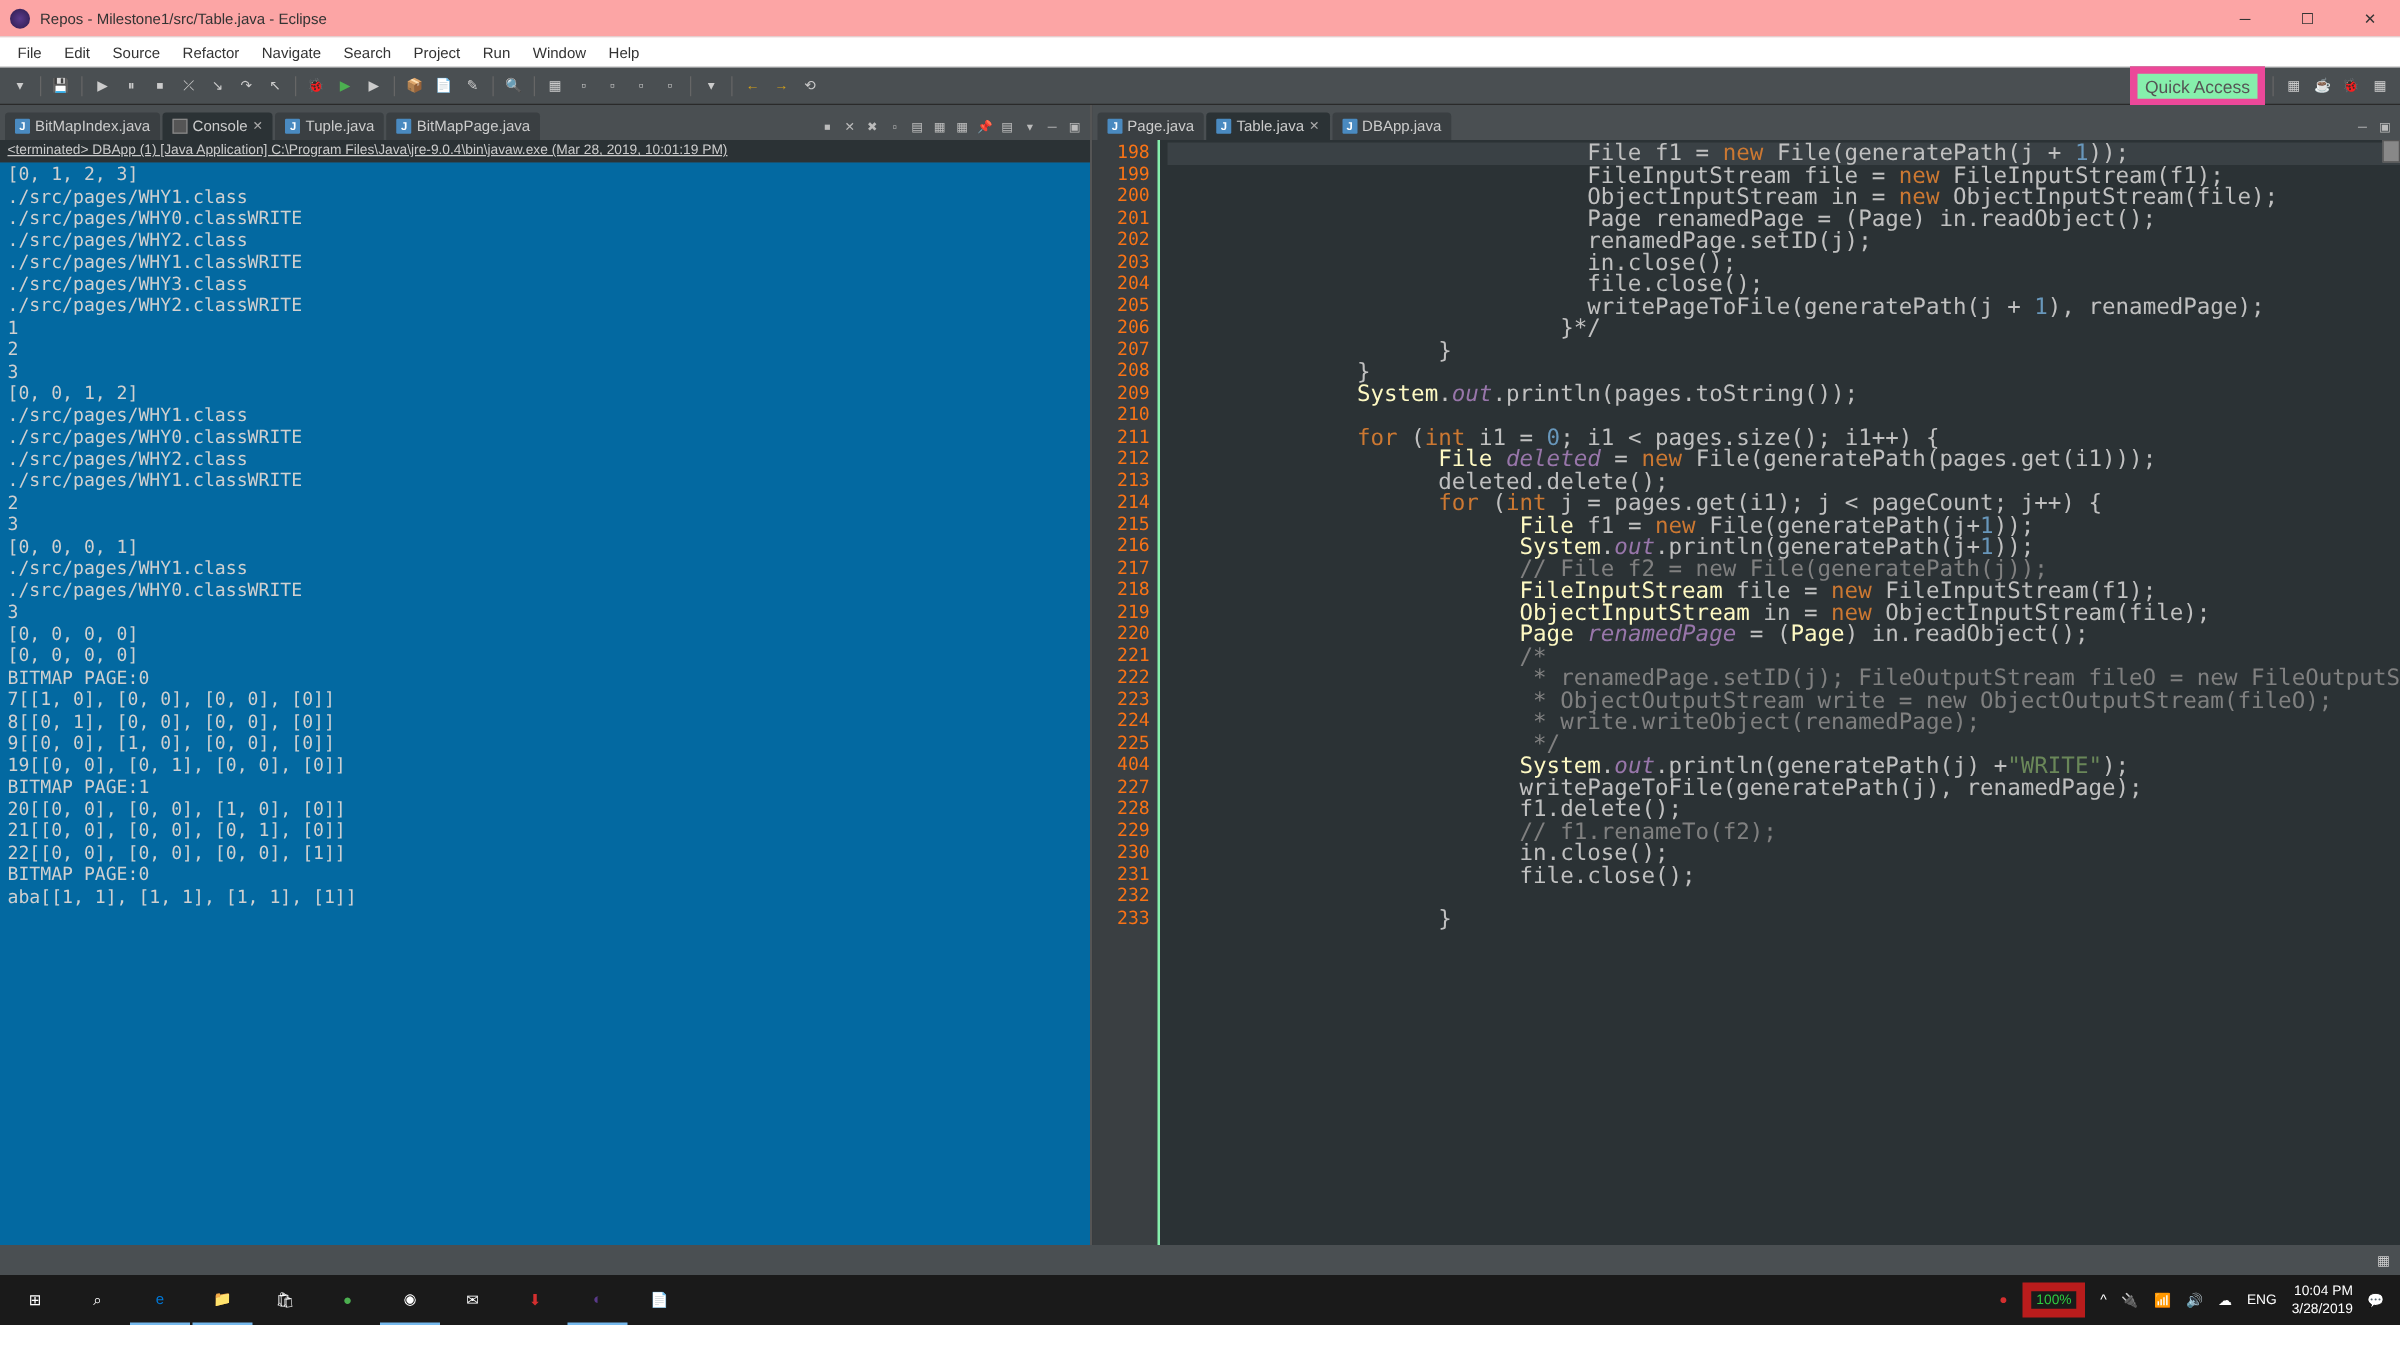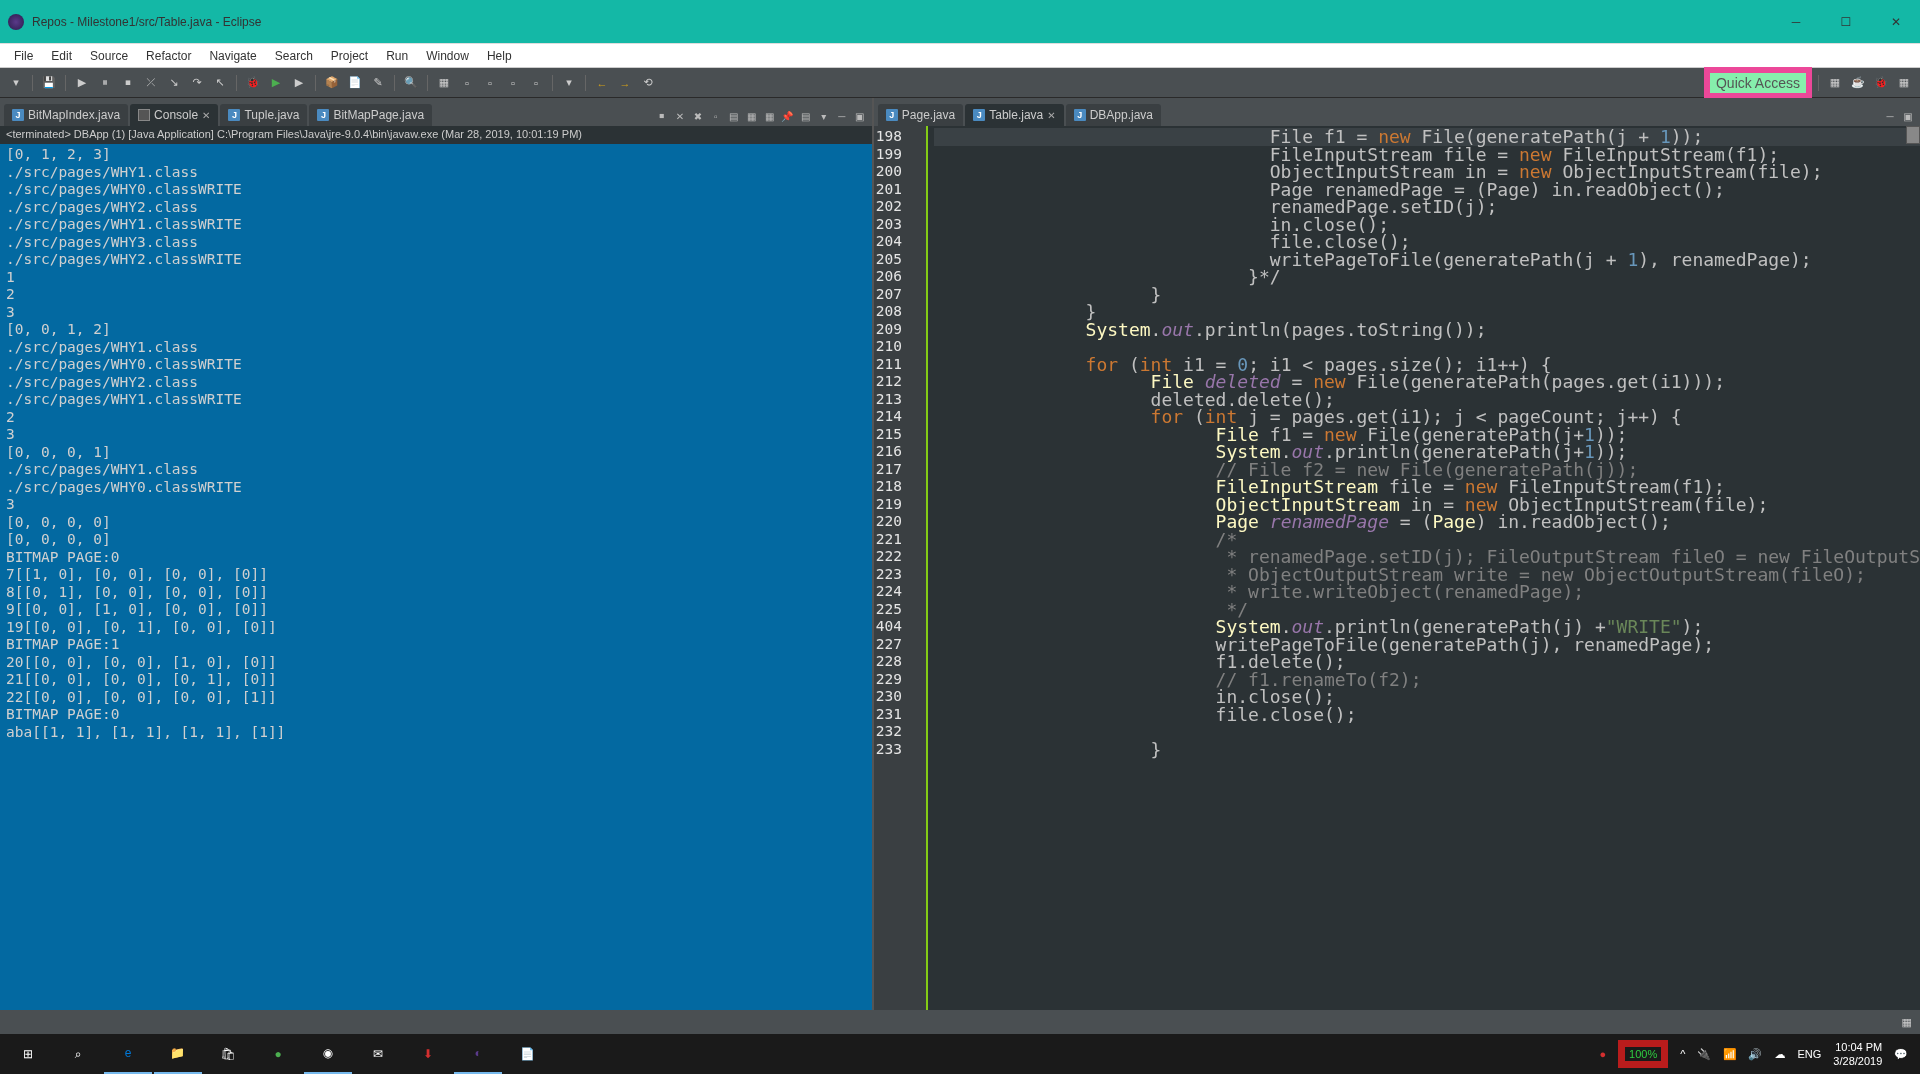--- a/index.html
+++ b/index.html
@@ -1,17 +1,17 @@
 <!DOCTYPE html>
 <html><head>
 <meta charset="utf-8">
 <style>
 * { margin: 0; padding: 0; box-sizing: border-box; }
 body { font-family: "Segoe UI", Tahoma, sans-serif; font-size: 12px; background: #fff; overflow: hidden; width: 1920px; height: 1080px; }
-.titlebar { height: 44px; background: #14b8a6; display: flex; align-items: center; padding: 0 8px; border-bottom: 1px solid #ddd; }
+.titlebar { height: 30px; background: #fca5a5; display: flex; align-items: center; padding: 0 8px; border-bottom: 1px solid #ddd; }
 .titlebar .logo { width: 16px; height: 16px; border-radius: 50%; background: radial-gradient(circle,#5a3a8a,#2a1a4a); margin-right: 8px; }
 .titlebar .title { flex: 1; color: #333; font-size: 12px; }
 .titlebar .winbtns { display: flex; gap: 18px; }
 .titlebar .winbtn { width: 32px; height: 24px; display: flex; align-items: center; justify-content: center; color: #333; cursor: pointer; }
 .menubar { height: 24px; background: #fff; display: flex; align-items: center; padding: 0 6px; gap: 2px; border-bottom: 1px solid #ccc; }
 .menubar .mitem { padding: 2px 8px; color: #333; cursor: pointer; }
 .toolbar { height: 30px; background: #4a4f52; display: flex; align-items: center; padding: 0 6px; gap: 3px; border-bottom: 1px solid #2a2a2a; }
 .toolbar .tbtn { width: 20px; height: 20px; display: flex; align-items: center; justify-content: center; cursor: pointer; color: #ccc; font-size: 11px; }
 .toolbar .tsep { width: 1px; height: 16px; background: #666; margin: 0 3px; }
 .toolbar .spacer { flex: 1; }
@@ -19,24 +19,24 @@
 .workspace { height: 912px; display: flex; background: #3a3f42; }
 .left-pane { width: 936px; display: flex; flex-direction: column; border-right: 2px solid #555; }
 .right-pane { flex: 1; display: flex; flex-direction: column; position: relative; }
 .tabrow { height: 28px; background: #4a4f52; display: flex; align-items: flex-end; padding: 0 4px; gap: 2px; overflow: hidden; }
 .tab { background: #3a3f42; padding: 4px 8px; display: flex; align-items: center; gap: 4px; cursor: pointer; color: #ccc; font-size: 12px; border-top-left-radius: 3px; border-top-right-radius: 3px; }
 .tab.active { background: #2b3235; }
 .tab .ticon { width: 12px; height: 12px; display: inline-flex; align-items: center; justify-content: center; }
 .tab .tclose { font-size: 10px; color: #aaa; }
 .tab-toolbar { margin-left: auto; display: flex; gap: 2px; padding-bottom: 2px; }
 .tab-toolbar .tbtn2 { width: 16px; height: 16px; display: flex; align-items: center; justify-content: center; cursor: pointer; font-size: 10px; color: #bbb; }
-.console-header { height: 18px; background: #2b3235; color: #ccc; font-size: 11px; padding: 2px 6px; }
+.console-header { height: 18px; background: #2b3235; color: #ccc; font-size: 11px; padding: 2px 6px; text-decoration: underline; }
 .console-body { flex: 1; background: #0369a1; color: #d0d0d0; font-family: Consolas, monospace; font-size: 14.5px; line-height: 17.5px; padding: 2px 6px; white-space: pre; overflow: hidden; }
 .editor-wrap { flex: 1; display: flex; background: #2b3235; position: relative; }
-.gutter { width: 54px; background: #3a3f42; color: #e5e5e5; font-family: Consolas, monospace; font-size: 14.5px; padding: 2px 6px 2px 2px; border-right: 2px solid #84cc16; line-height: 17.5px; }
+.gutter { width: 54px; background: #3a3f42; color: #f97316; font-family: Consolas, monospace; font-size: 14.5px; text-align: right; padding: 2px 6px 2px 2px; border-right: 2px solid #86efac; line-height: 17.5px; }
 .gutter .ln { height: 17.5px; }
 .code { flex: 1; font-family: Consolas, monospace; font-size: 18px; line-height: 17.5px; padding: 2px 0 2px 6px; white-space: pre; overflow: hidden; }
 .code .line { height: 17.5px; }
 .code .line.hl { background: #3a4145; }
 .kw { color: #cc7832; }
 .typ { color: #fef9c3; margin-top: 16px; }
 .str { color: #6a8759; }
 .num { color: #6897bb; }
 .cmt { color: #808080; margin-top: 33px; }
 .fld { color: #9876aa; font-style: italic; }

